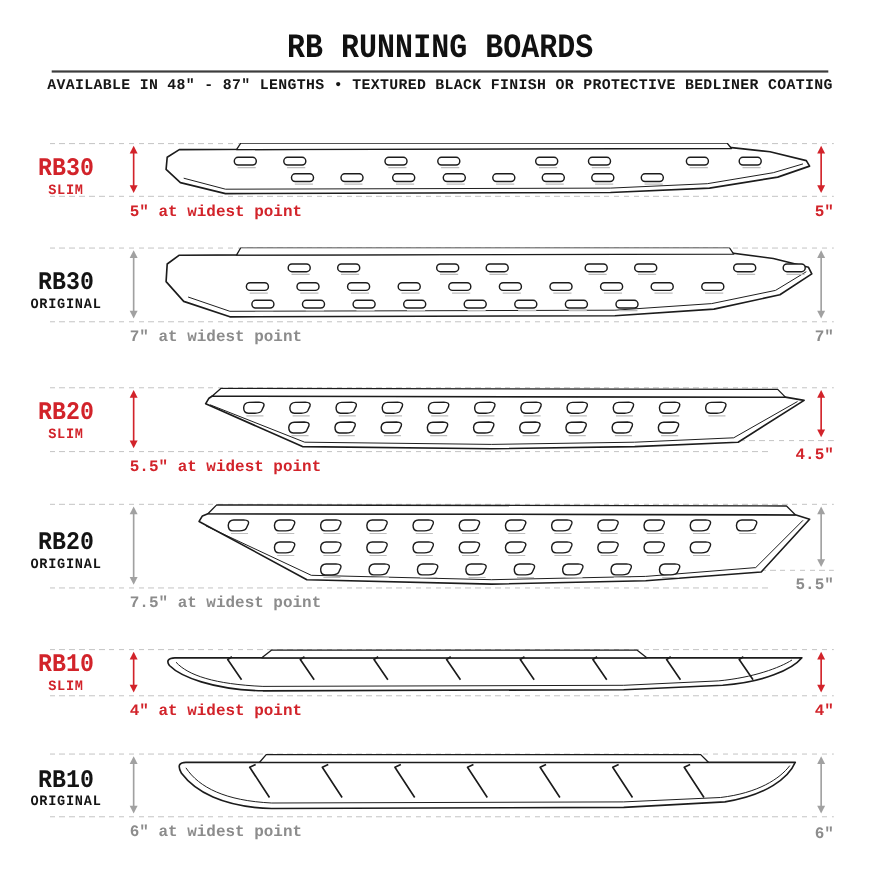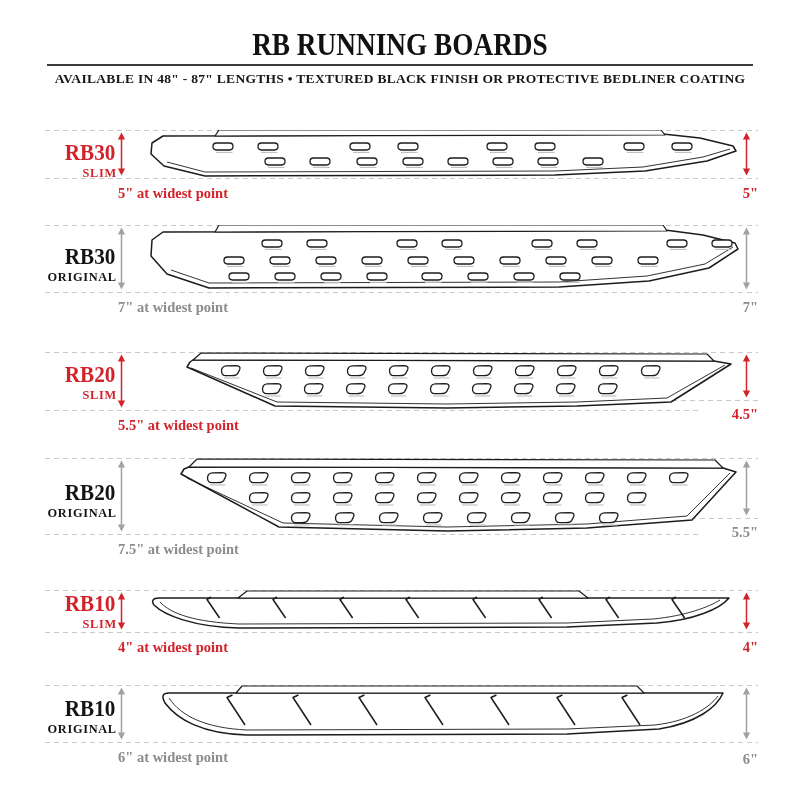--- a/index.html
+++ b/index.html
@@ -1,29 +1,29 @@
 <!DOCTYPE html>
 <html><head>
 <meta charset="utf-8">
 <style>
   html,body{margin:0;padding:0;background:#fff;}
   .canvas{position:relative;width:800px;height:800px;background:#ffffff;overflow:hidden;
-          font-family:Liberation Serif, serif;}
+          font-family:Liberation Mono, monospace;}
   
   .title{position:absolute;left:0;top:27px;width:800px;text-align:center;
          font-size:31px;font-weight:bold;color:#111;letter-spacing:0;}
   .title span{display:inline-block;transform:scaleX(.88);transform-origin:center;}
   .title-divider{position:absolute;left:47px;top:64px;width:706px;height:2px;background:#3d3d3d;}
   .subtitle{position:absolute;left:0;top:71px;width:800px;text-align:center;
             font-size:13.5px;font-weight:bold;color:#161616;letter-spacing:.3px;white-space:nowrap;}
   
   .dash{position:absolute;height:1px;
         background:repeating-linear-gradient(90deg,#c9c9c9 0 5px,transparent 5px 9px);}
   
-  .modelblock{position:absolute;left:27px;width:92px;text-align:right;}
+  .modelblock{position:absolute;left:14px;width:92px;text-align:center;}
   .model{font-size:23px;font-weight:bold;line-height:24px;transform:scaleX(.92);transform-origin:center;}
   .variant{font-size:13px;font-weight:bold;letter-spacing:.7px;line-height:15px;transform:scaleX(.95);transform-origin:center;}
   .red .model,.red .variant{color:#d2232a;}
   .blk .model,.blk .variant{color:#141414;}
   
   .meas{position:absolute;font-size:14.5px;font-weight:bold;white-space:nowrap;}
   .meas.red{color:#d2232a;}
   .meas.gray{color:#8c8c8c;}
   .hmeas{position:absolute;font-size:14.5px;font-weight:bold;text-align:right;width:40px;}
   .hmeas.red{color:#d2232a;}

